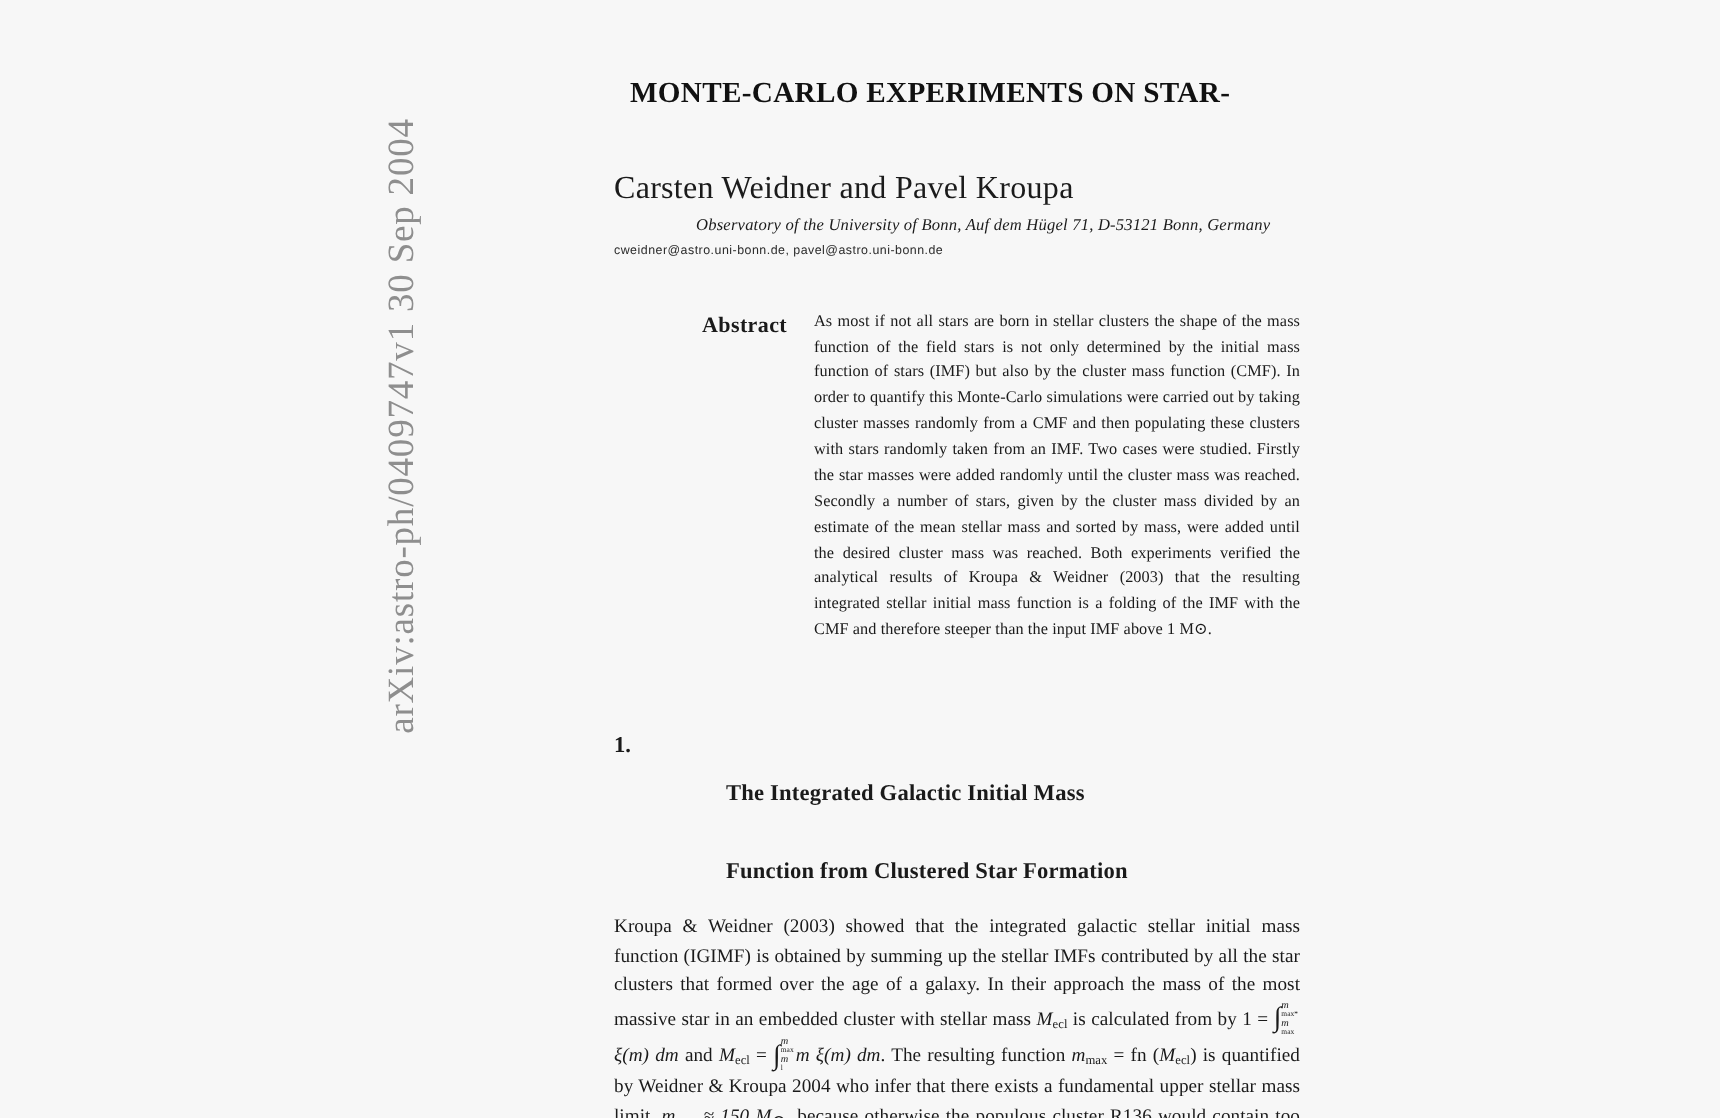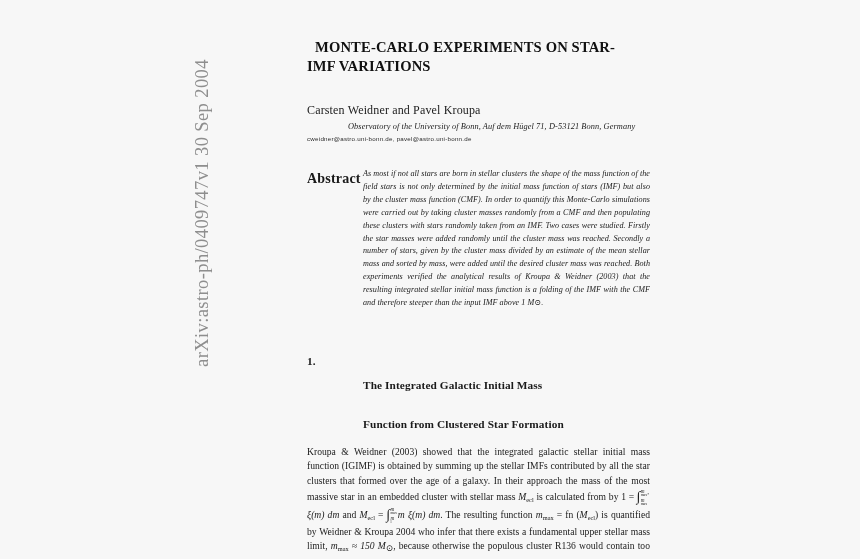--- a/index.html
+++ b/index.html
@@ -53,21 +53,21 @@
     letter-spacing: 0.15px;
     color: #111;
     margin: 0 0 0 0;
     text-indent: 8px;
   }
   #paper-title .tline { display: block; text-indent: 0; }
   #paper-title .tline:first-child { text-indent: 8px; }
 
   #author-block { margin-top: 28px; }
   #author-names {
-    font-size: 12px;
+    font-size: 16px;
     line-height: 1.3;
     color: #1b1b1b;
     letter-spacing: 0.15px;
   }
   #affiliation {
     font-size: 8.3px;
     font-style: italic;
     line-height: 1.35;
     margin-top: 2px;
     color: #1b1b1b;
@@ -84,35 +84,35 @@
 
   
   #abstract-block {
     margin-top: 26px;
     display: flex;
     align-items: flex-start;
   }
   #abstract-label {
     width: 56px;
     flex: 0 0 56px;
-    font-size: 14px;
+    font-size: 11px;
     font-weight: bold;
     line-height: 1.55;
     padding-top: 0px;
     letter-spacing: 0.2px;
+    margin-left: 44px;
   }
   #abstract-text {
     flex: 1 1 auto;
     font-size: 8.15px;
     line-height: 1.58;
     text-align: justify;
     text-justify: inter-word;
     letter-spacing: 0.05px;
     hyphens: manual;
-    font-style: italic;
   }
 
   
   #section-block {
     margin-top: 44px;
     display: flex;
     align-items: flex-start;
   }
   #section-number {
     width: 56px;
@@ -163,21 +163,20 @@
 <body>
 
 <div id="arxiv-stamp">
   <div class="vtext">arXiv:astro-ph/0409747v1  30 Sep 2004</div>
 </div>
 
 <div id="paper-column">
 
   <h1 id="paper-title">
     <span class="tline">MONTE-CARLO EXPERIMENTS ON STAR-</span>
-    <span class="tline">IMF VARIATIONS</span>
   </h1>
 
   <div id="author-block">
     <div id="author-names">Carsten Weidner and Pavel Kroupa</div>
     <div id="affiliation">Observatory of the University of Bonn, Auf dem Hügel 71, D-53121 Bonn, Germany</div>
     <div id="emails">cweidner@astro.uni-bonn.de,  pavel@astro.uni-bonn.de</div>
   </div>
 
   <div id="abstract-block">
     <div id="abstract-label">Abstract</div>

